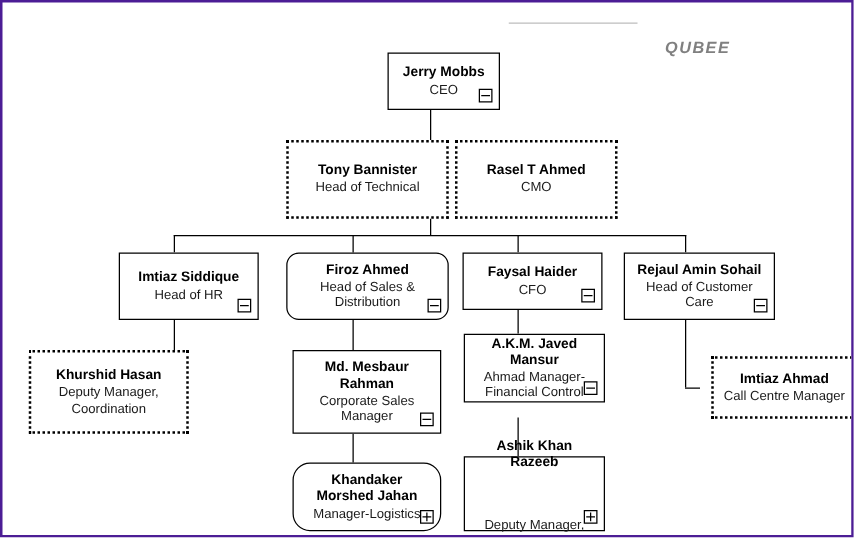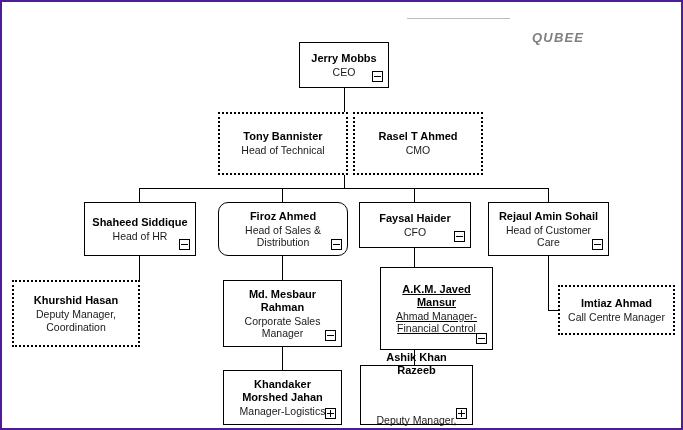--- a/index.html
+++ b/index.html
@@ -50,20 +50,21 @@
     position: absolute;
     box-sizing: border-box;
     background: #ffffff;
     display: flex;
     flex-direction: column;
     align-items: center;
     justify-content: center;
     text-align: center;
     padding: 17px 6px;
     z-index: 3;
+    margin-left: 11px;
   }
   .node.solid  { border: 1px solid #000000; }
   .node.dotted { border: 2px dotted #000000; }
 
   .node .nm {
     font-size: 11px;
     font-weight: bold;
     color: #000000;
     line-height: 13px;
   }
@@ -138,21 +139,21 @@
       </div>
       <div class="node dotted" style="left: 216px; top: 110px; width: 130px; height: 63px;">
         <div class="nm">Tony Bannister</div>
         <div class="ti">Head of Technical</div>
       </div>
       <div class="node dotted" style="left: 351px; top: 110px; width: 130px; height: 63px;">
         <div class="nm">Rasel T Ahmed</div>
         <div class="ti">CMO</div>
       </div>
       <div class="node solid" style="left: 82px; top: 200px; width: 112px; height: 54px;">
-        <div class="nm">Shaheed Siddique</div>
+        <div class="nm">Imtiaz Siddique</div>
         <div class="ti">Head of HR</div>
         <div class="ctl"></div>
       </div>
       <div class="node solid" style="left: 216px; top: 200px; width: 130px; height: 54px; border-radius: 10px;">
         <div class="nm">Firoz Ahmed</div>
         <div class="ti">Head of Sales &amp; Distribution</div>
         <div class="ctl"></div>
       </div>
       <div class="node solid" style="left: 357px; top: 200px; width: 112px; height: 46px;">
         <div class="nm">Faysal Haider</div>
@@ -166,30 +167,30 @@
       </div>
       <div class="node dotted" style="left: 10px; top: 278px; width: 128px; height: 67px;">
         <div class="nm">Khurshid Hasan</div>
         <div class="ti">Deputy Manager, Coordination</div>
       </div>
       <div class="node solid" style="left: 221px; top: 278px; width: 119px; height: 67px;">
         <div class="nm">Md. Mesbaur Rahman</div>
         <div class="ti">Corporate Sales Manager</div>
         <div class="ctl"></div>
       </div>
-      <div class="node solid" style="left: 378px; top: 265px; width: 113px; height: 83px; text-decoration: underline;">
+      <div class="node solid" style="left: 358px; top: 265px; width: 113px; height: 55px;">
         <div class="nm">A.K.M. Javed Mansur</div>
         <div class="ti">Ahmad Manager-Financial Control</div>
         <div class="ctl"></div>
       </div>
       <div class="node dotted" style="left: 556px; top: 283px; width: 117px; height: 50px;">
         <div class="nm">Imtiaz Ahmad</div>
         <div class="ti">Call Centre Manager</div>
       </div>
-      <div class="node solid" style="left: 221px; top: 368px; width: 119px; height: 55px;">
+      <div class="node solid" style="left: 221px; top: 368px; width: 119px; height: 55px; border-radius: 14px;">
         <div class="nm">Khandaker Morshed Jahan</div>
         <div class="ti">Manager-Logistics</div>
         <div class="ctl plus"></div>
       </div>
       <div class="node solid" style="left: 358px; top: 363px; width: 113px; height: 60px; gap: 36px;">
         <div class="nm">Ashik Khan Razeeb</div>
         <div class="ti">Deputy Manager, Accounts</div>
         <div class="ctl plus"></div>
       </div>
     </div>

